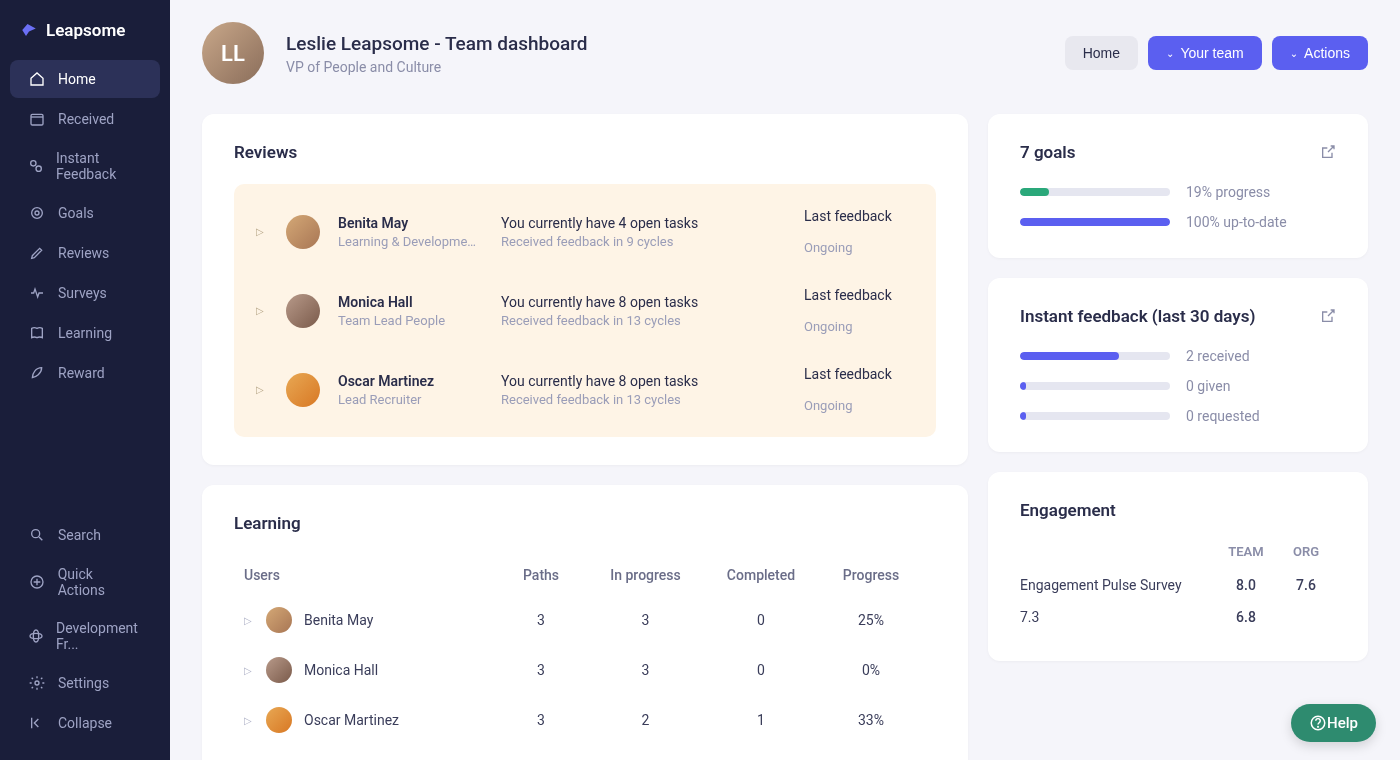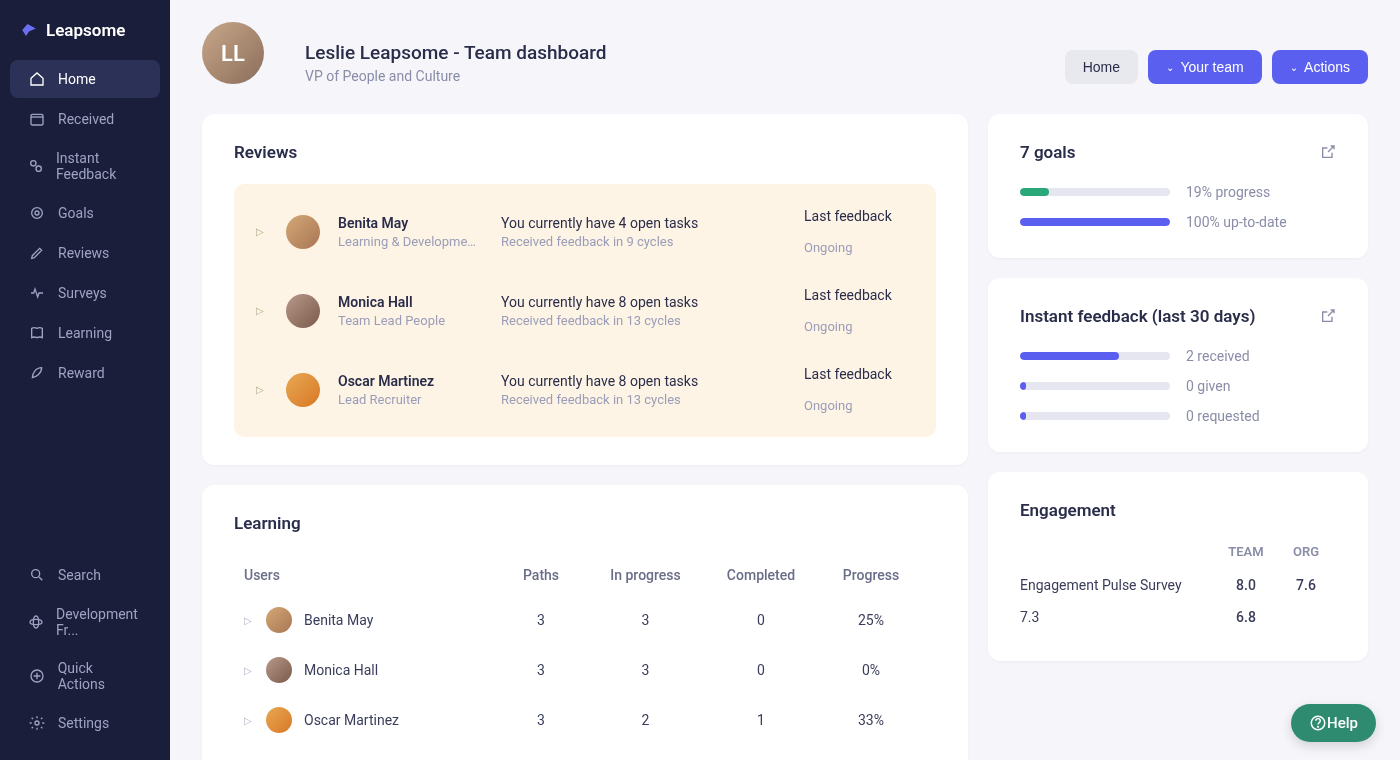--- a/index.html
+++ b/index.html
@@ -6,21 +6,21 @@
 body { font-family: -apple-system, BlinkMacSystemFont, "Segoe UI", Roboto, sans-serif; background: #f5f5fa; color: #1a1a2e; height: 760px; width: 1400px; overflow: hidden; display: flex; }
 .sidebar { width: 170px; background: #1a1e3a; color: #b8bcd4; display: flex; flex-direction: column; padding: 16px 0; }
 .logo { display: flex; align-items: center; gap: 8px; padding: 4px 20px 20px; color: #fff; font-weight: 600; font-size: 17px; }
 .logo svg { width: 18px; height: 18px; }
 .nav-top { flex: 1; }
 .nav-item { display: flex; align-items: center; gap: 12px; padding: 10px 18px; font-size: 14px; cursor: pointer; color: #9ea3c4; border-radius: 8px; margin: 0 10px 2px; }
 .nav-item.active { background: #2c3158; color: #fff; }
 .nav-item .icon { width: 18px; height: 18px; display: flex; align-items: center; justify-content: center; }
 .nav-bottom { margin-top: auto; }
 .main { flex: 1; overflow-y: auto; }
-.header { display: flex; align-items: flex-end; padding: 22px 32px 30px; gap: 19px; }
+.header { display: flex; align-items: center; padding: 22px 32px 30px; }
 .avatar-lg { width: 62px; height: 62px; border-radius: 50%; background: linear-gradient(135deg,#c9a88a,#8a6d5a); margin-right: 22px; display:flex; align-items:center; justify-content:center; color:#fff; font-weight:600; font-size:22px;}
 .header-text h1 { font-size: 19px; font-weight: 500; color: #2a2d4a; }
 .header-text .sub { font-size: 14px; color: #8a8da8; margin-top: 4px; }
 .header-buttons { margin-left: auto; display: flex; gap: 10px; }
 .btn { border: none; border-radius: 8px; padding: 9px 18px; font-size: 14px; cursor: pointer; display: flex; align-items: center; gap: 6px; }
 .btn-light { background: #e8e8ef; color: #2a2d4a; }
 .btn-primary { background: #5b5ff0; color: #fff; }
 .content { display: flex; gap: 20px; padding: 0 32px 20px; }
 .col-main { flex: 1; display: flex; flex-direction: column; gap: 20px; }
 .col-side { width: 380px; display: flex; flex-direction: column; gap: 20px; }
@@ -146,43 +146,51 @@
           <svg viewBox="0 0 24 24" width="16" height="16" fill="none" stroke="currentColor" stroke-width="2">
             <circle cx="10" cy="10" r="6"></circle>
             <path d="M15 15 L20 20"></path>
           </svg>
         </span>
         <span>Search</span>
       </div>
     <div class="nav-item">
         <span class="icon">
           <svg viewBox="0 0 24 24" width="16" height="16" fill="none" stroke="currentColor" stroke-width="2">
+            <circle cx="12" cy="12" r="9"></circle>
+            <path d="M12 7 V17 M7 12 H17"></path>
+          </svg>
+        </span>
+        <span>Quick Actions</span>
+      </div>
+    <div class="nav-item">
+        <span class="icon">
+          <svg viewBox="0 0 24 24" width="16" height="16" fill="none" stroke="currentColor" stroke-width="2">
             <ellipse cx="12" cy="12" rx="9" ry="4"></ellipse>
             <ellipse cx="12" cy="12" rx="4" ry="9"></ellipse>
           </svg>
         </span>
         <span>Development Fr...</span>
       </div>
     <div class="nav-item">
         <span class="icon">
           <svg viewBox="0 0 24 24" width="16" height="16" fill="none" stroke="currentColor" stroke-width="2">
-            <circle cx="12" cy="12" r="9"></circle>
-            <path d="M12 7 V17 M7 12 H17"></path>
-          </svg>
-        </span>
-        <span>Quick Actions</span>
-      </div>
-    <div class="nav-item">
-        <span class="icon">
-          <svg viewBox="0 0 24 24" width="16" height="16" fill="none" stroke="currentColor" stroke-width="2">
             <circle cx="12" cy="12" r="3"></circle>
             <path d="M12 2 V5 M12 19 V22 M4 12 H1 M23 12 H20 M6 6 L4 4 M18 18 L20 20 M6 18 L4 20 M18 6 L20 4"></path>
           </svg>
         </span>
         <span>Settings</span>
+      </div>
+    <div class="nav-item">
+        <span class="icon">
+          <svg viewBox="0 0 24 24" width="16" height="16" fill="none" stroke="currentColor" stroke-width="2">
+            <path d="M14 6 L8 12 L14 18 M4 4 V20"></path>
+          </svg>
+        </span>
+        <span>Collapse</span>
       </div>
   </div>
 </div>
 
 <div class="main">
   <div class="header">
     <div class="avatar-lg">LL</div>
     <div class="header-text">
       <h1>Leslie Leapsome - Team dashboard</h1>
       <div class="sub">VP of People and Culture</div>

